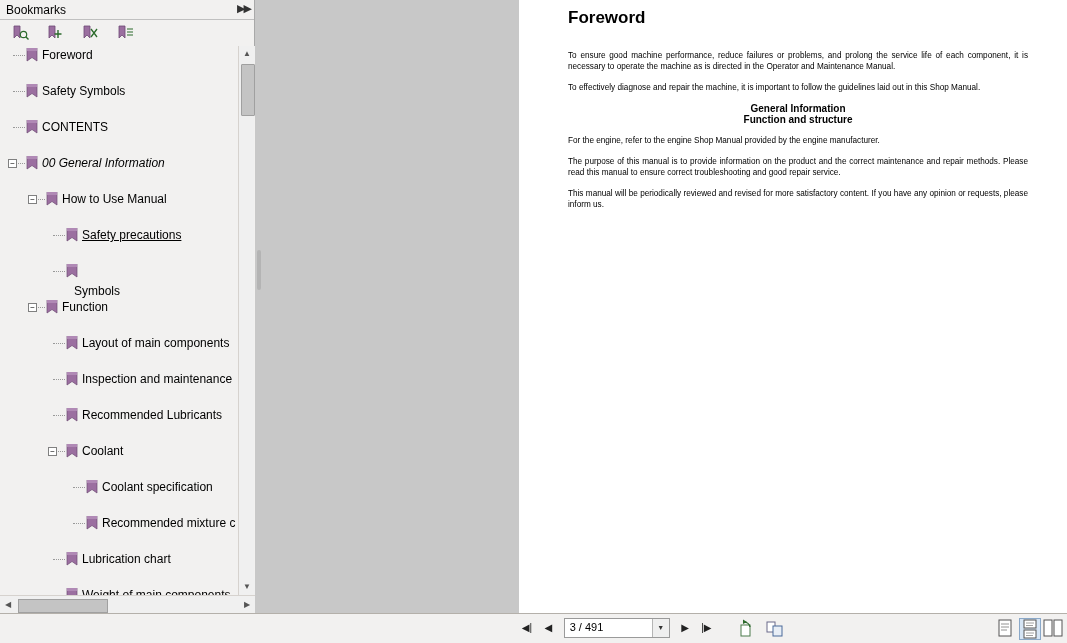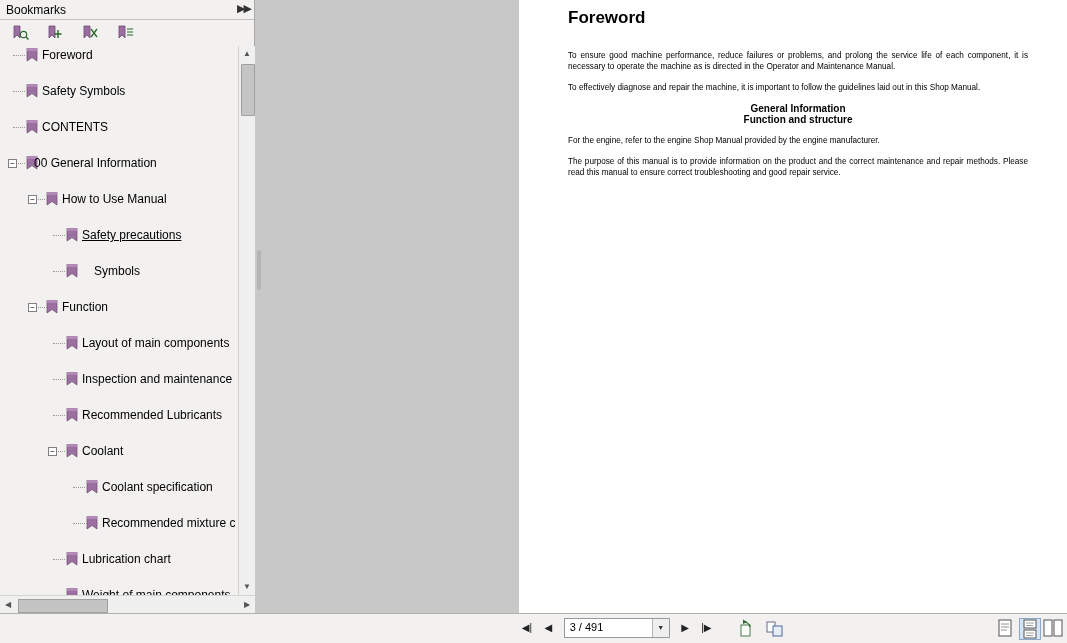--- a/index.html
+++ b/index.html
@@ -408,21 +408,21 @@
           </div>
           <div class="tree-row" style="top: 54px; position: relative;">
             <div class="tree-dash" style="left: 13px; width: 12px;"></div>
             <div class="expander" style="left: 8px;">−</div>
             <div class="bmicon" style="left: 26px;">
               <svg width="12" height="14" viewBox="0 0 12 14">
                 <path d="M1 0 H11 V13 L6 9.5 L1 13 Z" fill="#9b6fa0" stroke="#6d4a73" stroke-width="0.7"></path>
                 <path d="M1 0 H11 V3 H1 Z" fill="#b089b5"></path>
               </svg>
             </div>
-            <div class="lbl" style="left: 34px;">00 General Information</div>
+            <div class="lbl" style="left: 42px; font-style: italic;">00 General Information</div>
           </div>
           <div class="tree-row" style="top: 72px; position: relative;">
             <div class="tree-dash" style="left: 33px; width: 12px;"></div>
             <div class="expander" style="left: 28px;">−</div>
             <div class="bmicon" style="left: 46px;">
               <svg width="12" height="14" viewBox="0 0 12 14">
                 <path d="M1 0 H11 V13 L6 9.5 L1 13 Z" fill="#9b6fa0" stroke="#6d4a73" stroke-width="0.7"></path>
                 <path d="M1 0 H11 V3 H1 Z" fill="#b089b5"></path>
               </svg>
             </div>
@@ -439,21 +439,21 @@
             <div class="lbl selected" style="left: 82px;">Safety precautions</div>
           </div>
           <div class="tree-row" style="top: 108px; position: relative;">
             <div class="tree-dash" style="left: 53px; width: 12px;"></div>
             <div class="bmicon" style="left: 66px;">
               <svg width="12" height="14" viewBox="0 0 12 14">
                 <path d="M1 0 H11 V13 L6 9.5 L1 13 Z" fill="#9b6fa0" stroke="#6d4a73" stroke-width="0.7"></path>
                 <path d="M1 0 H11 V3 H1 Z" fill="#b089b5"></path>
               </svg>
             </div>
-            <div class="lbl" style="left: 94px;">Symbols</div>
+            <div class="lbl" style="left: 74px; margin-top: 20px;">Symbols</div>
           </div>
           <div class="tree-row" style="top: 126px; position: relative;">
             <div class="tree-dash" style="left: 33px; width: 12px;"></div>
             <div class="expander" style="left: 28px;">−</div>
             <div class="bmicon" style="left: 46px;">
               <svg width="12" height="14" viewBox="0 0 12 14">
                 <path d="M1 0 H11 V13 L6 9.5 L1 13 Z" fill="#9b6fa0" stroke="#6d4a73" stroke-width="0.7"></path>
                 <path d="M1 0 H11 V3 H1 Z" fill="#b089b5"></path>
               </svg>
             </div>
@@ -564,20 +564,21 @@
       <div id="page-inner">
         <h1 id="doc-title">Foreword</h1>
         <p class="para">To ensure good machine performance, reduce failures or problems, and prolong the service life of each component, it is necessary to operate the machine as is directed in the Operator and Maintenance Manual.</p>
         <p class="para">To effectively diagnose and repair the machine, it is important to follow the guidelines laid out in this Shop Manual.</p>
         <div class="centered-head">
           <div>General Information</div>
           <div>Function and structure</div>
         </div>
         <p class="para">For the engine, refer to the engine Shop Manual provided by the engine manufacturer.</p>
         <p class="para">The purpose of this manual is to provide information on the product and the correct maintenance and repair methods. Please read this manual to ensure correct troubleshooting and good repair service.</p>
+        <p class="para">This manual will be periodically reviewed and revised for more satisfactory content. If you have any opinion or requests, please inform us.</p>
       </div>
     </div>
   </div>
 
   <div id="bottom-bar">
     <div id="nav-group">
       <span class="nav-btn">◀|</span>
       <span class="nav-btn">◀</span>
       <span id="page-select">
         <span id="page-value">3 / 491</span>

